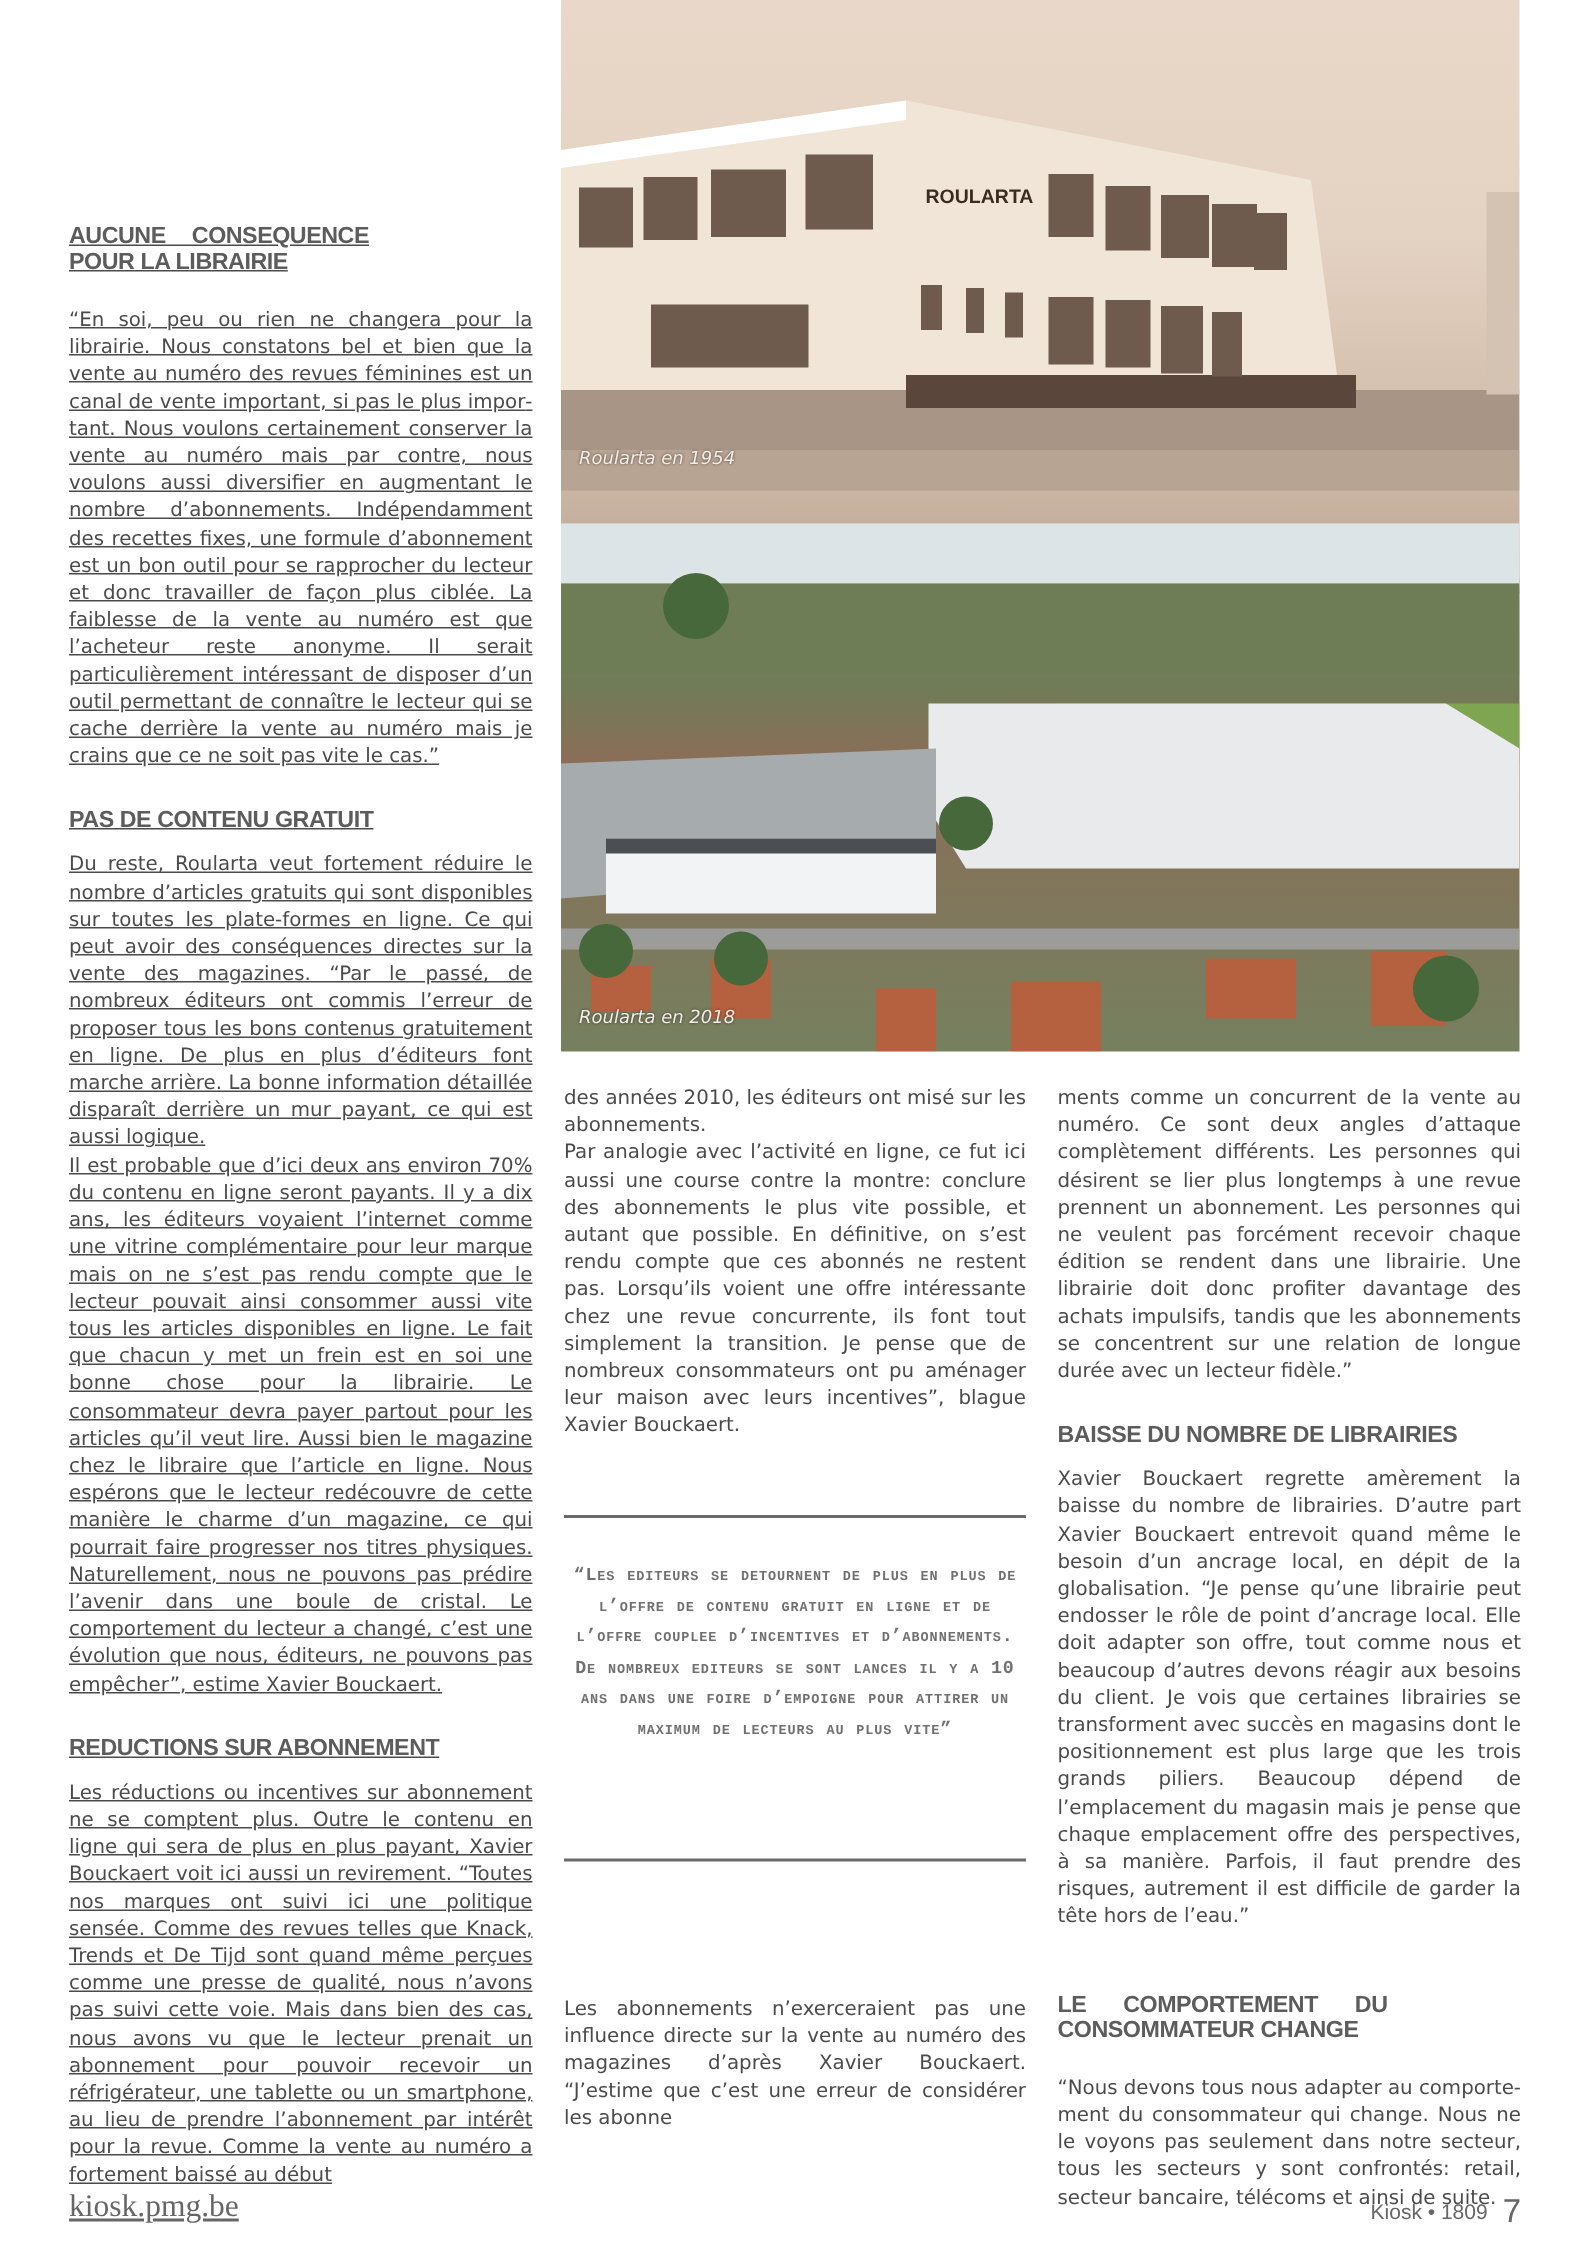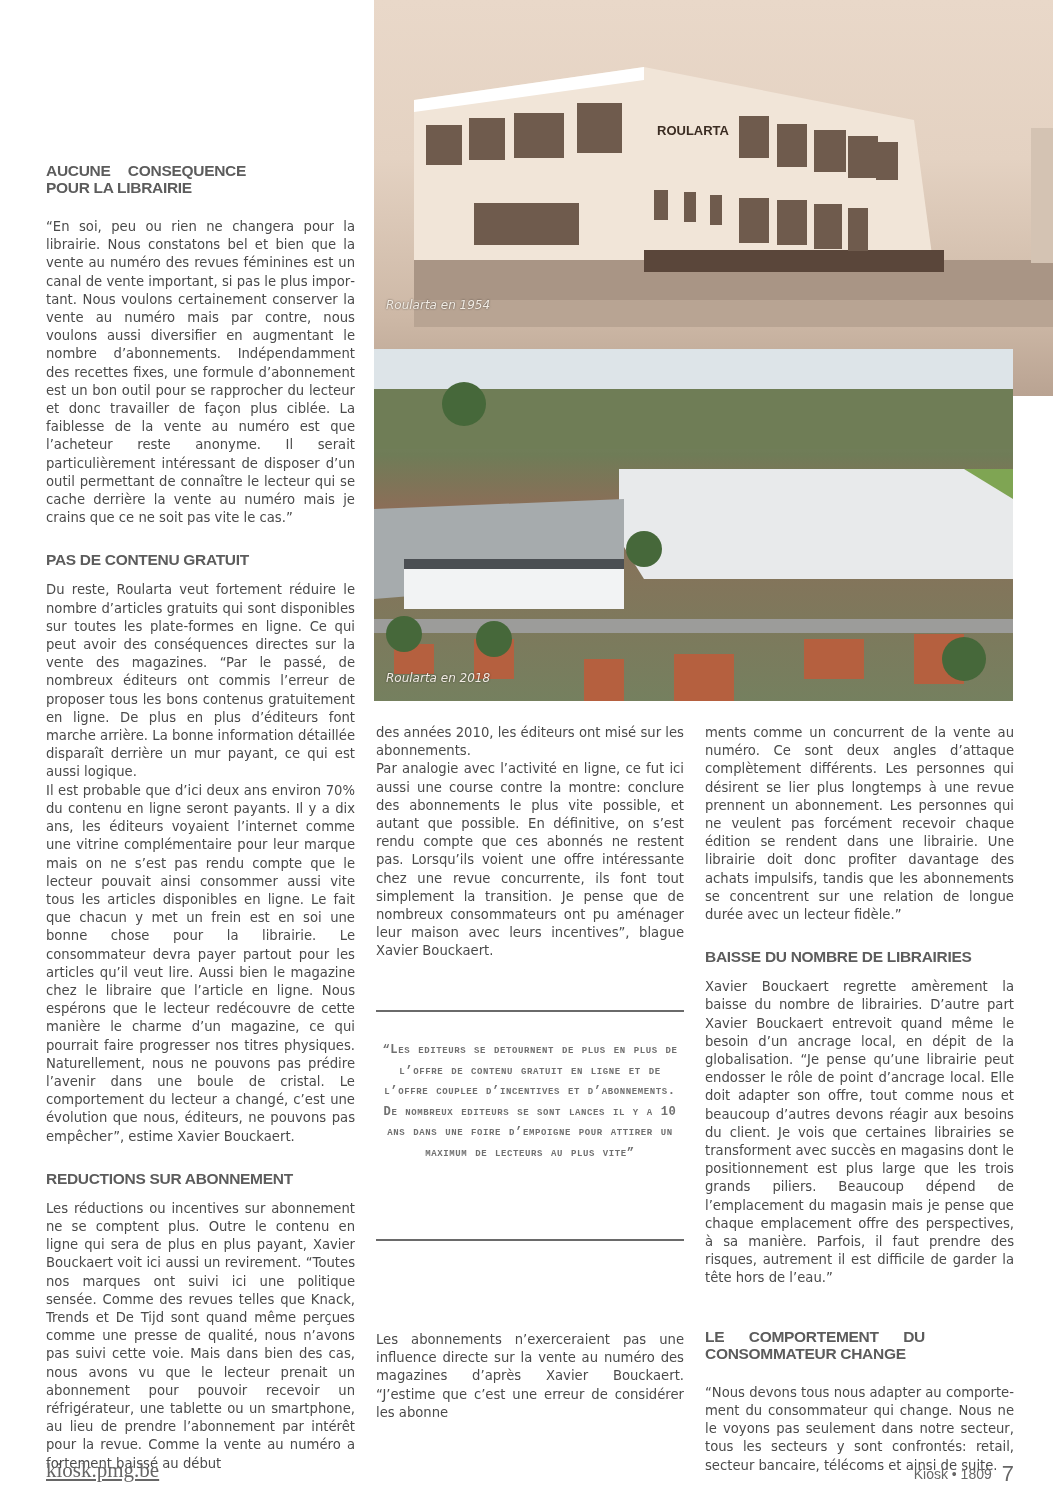--- a/index.html
+++ b/index.html
@@ -19,21 +19,21 @@
                 line-height: 20.5px; color: #707070; font-variant: small-caps; letter-spacing: 0.6px; }
   .footer-left { position: absolute; left: 46px; top: 1458px; font-family: Liberation Serif, serif;
                  font-size: 21px; color: #666; text-decoration: underline; }
   .footer-right { position: absolute; right: 44px; top: 1461px; font-family: "Liberation Sans", sans-serif;
                   font-size: 14px; color: #666; }
   .footer-right .pn { font-size: 22px; margin-left: 10px; vertical-align: -2px; }
 </style>
 </head>
 <body>
 
-<div class="photo" style="left:374px; top:0; width:639px; height:396px; background: linear-gradient(#e9d8c9 0%, #e4d2c2 40%, #cdb8a6 80%, #b9a392 100%); padding-left: 40px;">
+<div class="photo" style="left:374px; top:0; width:639px; height:396px; background: linear-gradient(#e9d8c9 0%, #e4d2c2 40%, #cdb8a6 80%, #b9a392 100%);">
   <svg width="639" height="327">
     <polygon points="0,100 230,67 500,120 520,270 0,270" fill="#f1e5d8"></polygon>
     <polygon points="0,100 230,67 230,80 0,112" fill="#ffffff"></polygon>
     <rect x="0" y="260" width="639" height="67" fill="#a99585"></rect>
     <rect x="230" y="250" width="300" height="22" fill="#5a463a"></rect>
     <g fill="#6f5b4d">
       <rect x="12" y="125" width="36" height="40"></rect>
         <rect x="55" y="118" width="36" height="42"></rect>
       <rect x="100" y="113" width="50" height="45"></rect>
         <rect x="163" y="103" width="45" height="50"></rect>
@@ -80,21 +80,21 @@
       <circle cx="90" cy="55" r="22"></circle>
         <circle cx="120" cy="290" r="18"></circle>
       <circle cx="270" cy="200" r="18"></circle>
         <circle cx="590" cy="310" r="22"></circle>
         <circle cx="30" cy="285" r="18"></circle>
     </g>
   </svg>
   <span class="caption" style="top:322px;">Roularta en 2018</span>
 </div>
 
-<div class="col" style="left:46px; top:162px; width:309px;">
+<div class="col" style="left:46px; top:149px; width:309px;text-decoration:underline;">
   <h2 style="width:200px;">AUCUNE CONSEQUENCE POUR LA LIBRAIRIE</h2>
   <p style="margin-top:22px;">“En soi, peu ou rien ne changera pour la librairie. Nous constatons bel et bien que la vente au numéro des revues féminines est un canal de vente important, si pas le plus impor­tant. Nous voulons certainement conserver la vente au numéro mais par contre, nous voulons aussi diversifier en augmentant le nombre d’abonnements. Indépendamment des recettes fixes, une formule d’abonnement est un bon outil pour se rapprocher du lecteur et donc travailler de façon plus ciblée. La faiblesse de la vente au numéro est que l’acheteur reste anonyme. Il serait particulière­ment intéressant de disposer d’un outil permet­tant de connaître le lecteur qui se cache derrière la vente au numéro mais je crains que ce ne soit pas vite le cas.”</p>
   <h2 style="margin-top:24px;">PAS DE CONTENU GRATUIT</h2>
   <p style="margin-top:13px;">Du reste, Roularta veut fortement réduire le nombre d’articles gratuits qui sont disponibles sur toutes les plate-formes en ligne. Ce qui peut avoir des conséquences directes sur la vente des magazines. “Par le passé, de nombreux éditeurs ont commis l’erreur de proposer tous les bons contenus gratuitement en ligne. De plus en plus d’éditeurs font marche arrière. La bonne information détaillée disparaît derrière un mur payant, ce qui est aussi logique.</p>
   <p>Il est probable que d’ici deux ans environ 70% du contenu en ligne seront payants. Il y a dix ans, les éditeurs voyaient l’internet comme une vitrine complémentaire pour leur marque mais on ne s’est pas rendu compte que le lecteur pouvait ainsi consommer aussi vite tous les articles disponibles en ligne. Le fait que chacun y met un frein est en soi une bonne chose pour la librairie. Le consommateur devra payer partout pour les articles qu’il veut lire. Aussi bien le magazine chez le libraire que l’article en ligne. Nous espérons que le lecteur redécouvre de cette manière le charme d’un magazine, ce qui pourrait faire progresser nos titres physiques. Naturellement, nous ne pouvons pas prédire l’avenir dans une boule de cristal. Le comportement du lecteur a changé, c’est une évolution que nous, éditeurs, ne pouvons pas empêcher”, estime Xavier Bouckaert.</p>
   <h2 style="margin-top:24px;">REDUCTIONS SUR ABONNEMENT</h2>
   <p style="margin-top:13px;">Les réductions ou incentives sur abonnement ne se comptent plus. Outre le contenu en ligne qui sera de plus en plus payant, Xavier Bouckaert voit ici aussi un revirement. “Toutes nos marques ont suivi ici une politique sensée. Comme des revues telles que Knack, Trends et De Tijd sont quand même perçues comme une presse de qualité, nous n’avons pas suivi cette voie. Mais dans bien des cas, nous avons vu que le lecteur prenait un abonnement pour pouvoir recevoir un réfrigérateur, une tablette ou un smartphone, au lieu de prendre l’abon­nement par intérêt pour la revue. Comme la vente au numéro a fortement baissé au début</p>
 </div>
 
 <div class="col" style="left:376px; top:724px; width:308px;">

